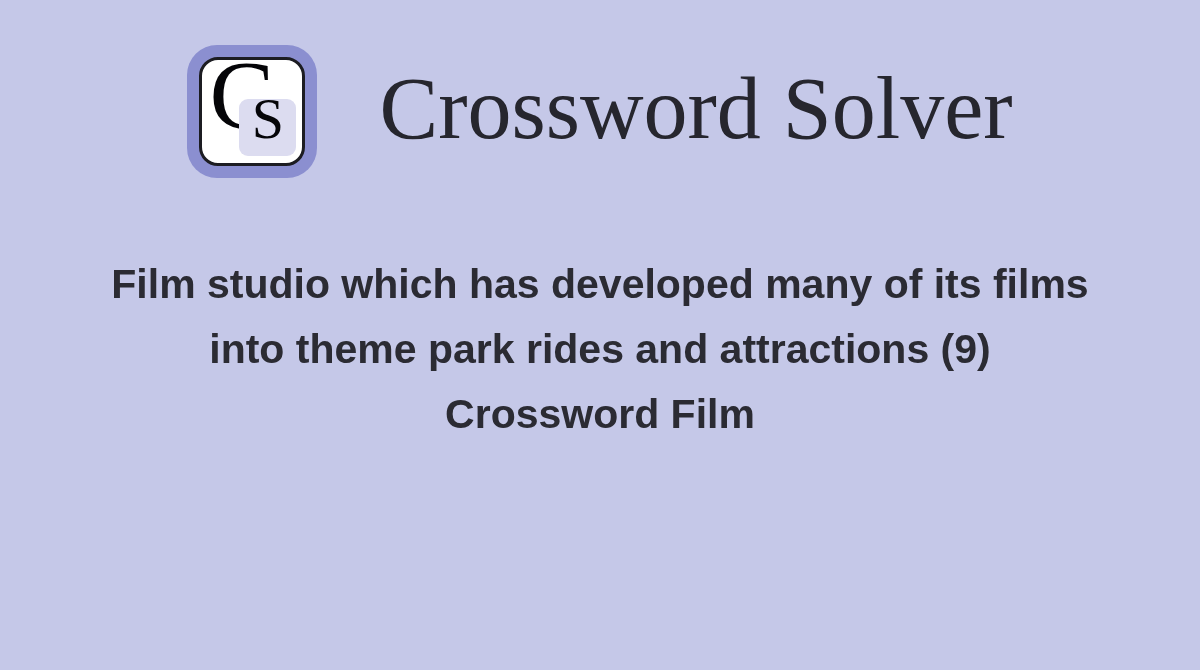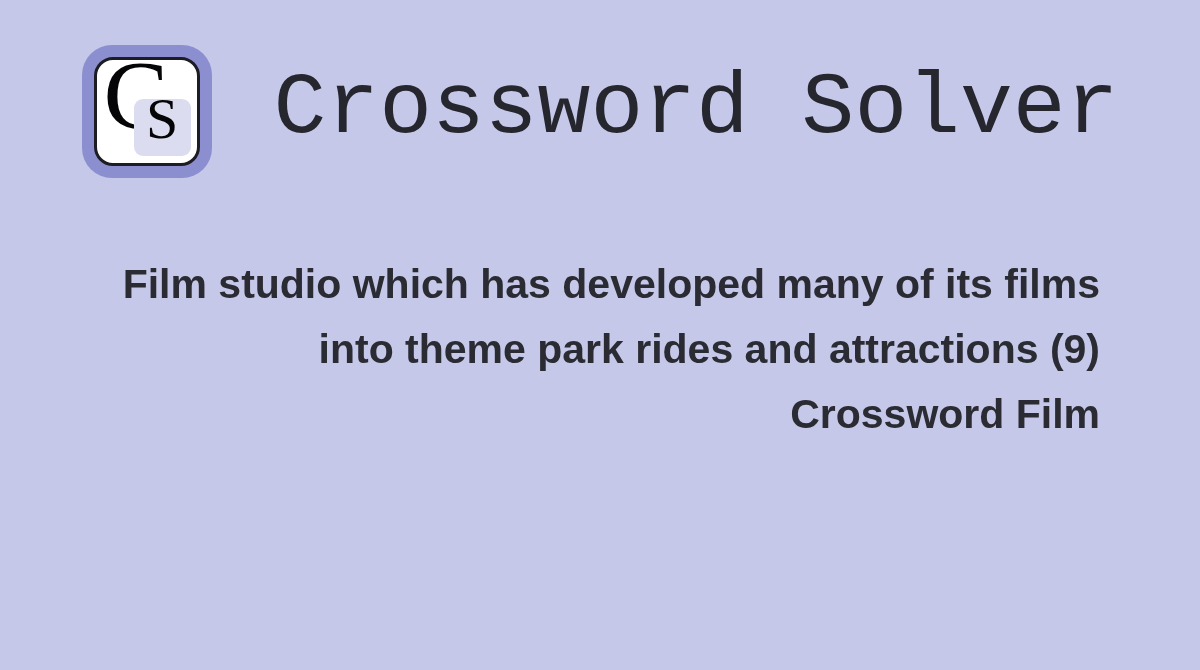--- a/index.html
+++ b/index.html
@@ -74,36 +74,36 @@
     left: 0;
     top: -9px;
     width: 57px;
     text-align: center;
     font-family: "Liberation Serif", serif;
     font-size: 58px;
     line-height: 1;
     color: #050508;
   }
   .site-title {
-    font-family: Liberation Mono, monospace;
+    font-family: Liberation Serif, serif;
     font-size: 88px;
     line-height: 1;
     color: #26262e;
     white-space: nowrap;
     letter-spacing: 0px;
     padding-bottom: 6px;
   }
 
   
   .clue-block {
     position: absolute;
     left: 100px;
     top: 252px;
     width: 1000px;
-    text-align: right;
+    text-align: center;
   }
   .clue-text {
     font-family: "Liberation Sans", sans-serif;
     font-weight: bold;
     font-size: 41px;
     line-height: 65px;
     color: #2b2b33;
     margin: 0;
   }
   .clue-suffix {

